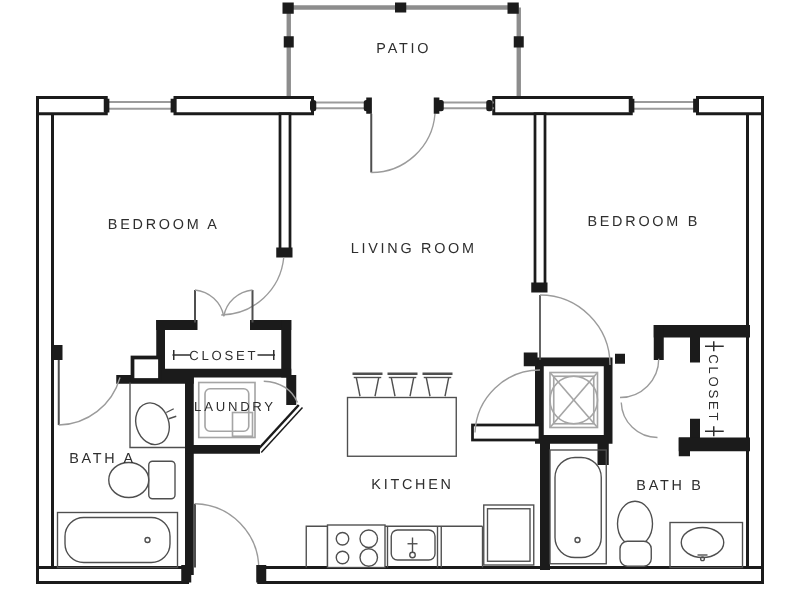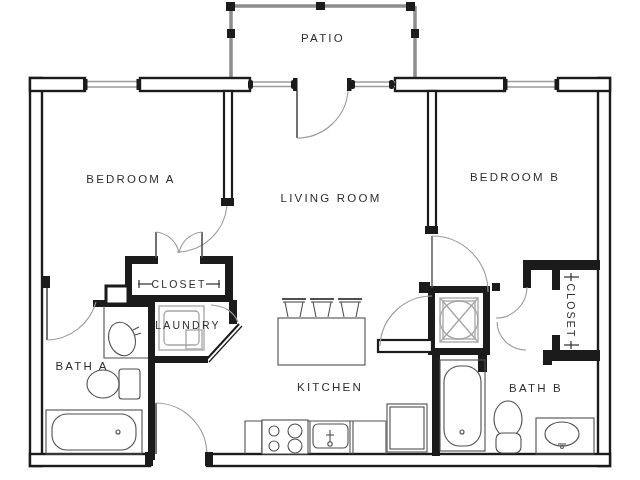--- a/index.html
+++ b/index.html
@@ -1,17 +1,17 @@
 <!DOCTYPE html>
 <html><head>
 <meta charset="utf-8">
 <style>
   html,body{margin:0;padding:0;background:#ffffff;}
   .stage{position:relative;width:640px;height:480px;background:#ffffff;overflow:hidden;
-         font-family:"Liberation Sans", sans-serif;}
+         font-family:"Liberation Sans", sans-serif;border-radius:11px;}
   svg{display:block;}
   text{font-family:"Liberation Sans", sans-serif;fill:#2e2e2e;letter-spacing:2.2px;}
   .room-label{font-size:11.5px;}
   .small-label{font-size:10.5px;}
 </style>
 </head>
 <body>
 
 <div class="stage">
 <svg width="640" height="480" viewBox="0 0 640 480">

